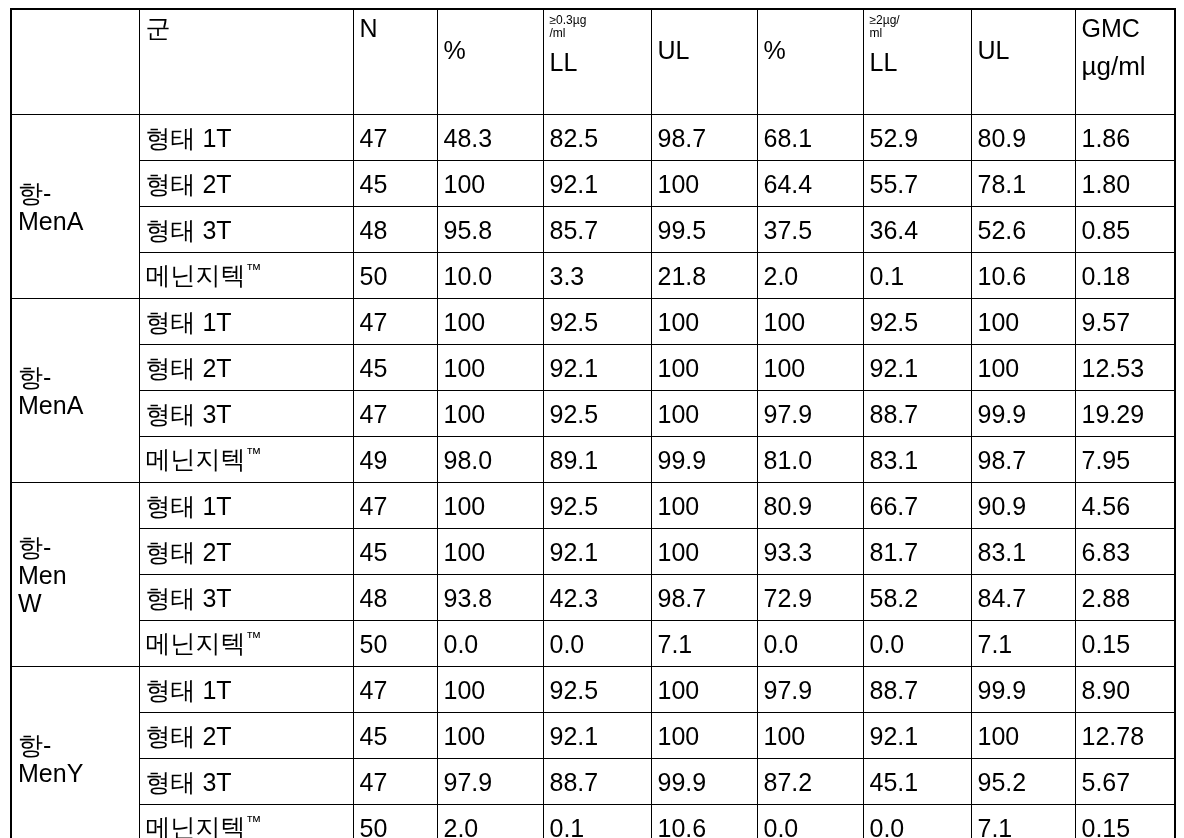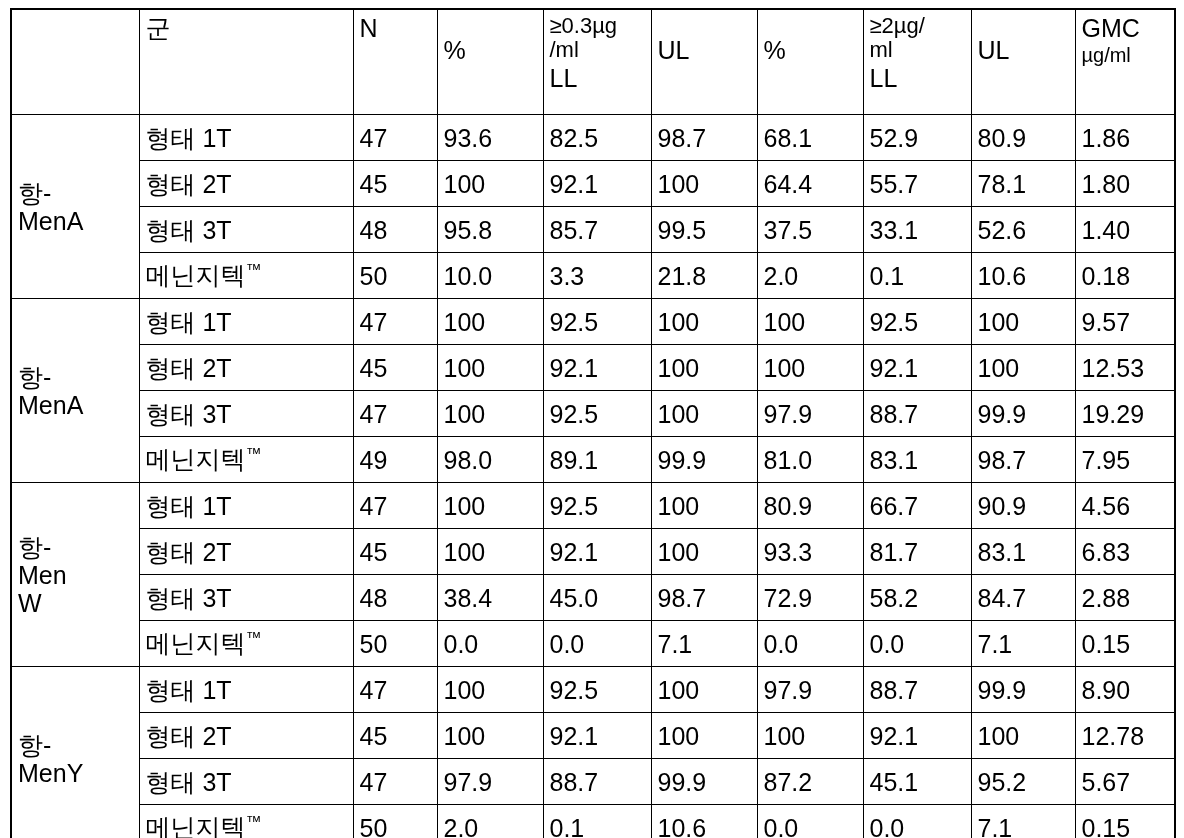--- a/index.html
+++ b/index.html
@@ -53,37 +53,37 @@
     vertical-align: top;
     padding-top: 4px;
     height: 100px;
   }
   .hdr-label {
     display: block;
     font-size: 25px;
   }
   .hdr-small {
     display: block;
-    font-size: 22px;
+    font-size: 12px;
     line-height: 1.08;
   }
   .hdr-bottom {
     display: block;
     font-size: 25px;
     margin-top: 22px;
   }
   .hdr-sub-ll {
     display: block;
     font-size: 25px;
-    margin-top: 2px;
+    margin-top: 8px;
   }
   .hdr-gmc-unit {
     display: block;
-    font-size: 20px;
-    margin-top: 2px;
+    font-size: 26px;
+    margin-top: 10px;
   }
 
   
   td.group-cell {
     vertical-align: top;
     padding-top: 4px;
     font-size: 25px;
     line-height: 1.28;
   }
   td.group-cell .g-line {
@@ -159,21 +159,21 @@
         </td>
       </tr>
 
       <tr class="body-row grp-top">
         <td class="group-cell" rowspan="4">
           <span class="g-line">항-</span>
           <span class="g-line">MenA</span>
         </td>
         <td class="cell-korean">형태 1T</td>
         <td>47</td>
-        <td>93.6</td>
+        <td>48.3</td>
         <td>82.5</td>
         <td>98.7</td>
         <td>68.1</td>
         <td>52.9</td>
         <td>80.9</td>
         <td>1.86</td>
       </tr>
       <tr class="body-row">
         <td class="cell-korean">형태 2T</td>
         <td>45</td>
@@ -185,23 +185,23 @@
         <td>78.1</td>
         <td>1.80</td>
       </tr>
       <tr class="body-row">
         <td class="cell-korean">형태 3T</td>
         <td>48</td>
         <td>95.8</td>
         <td>85.7</td>
         <td>99.5</td>
         <td>37.5</td>
-        <td>33.1</td>
+        <td>36.4</td>
         <td>52.6</td>
-        <td>1.40</td>
+        <td>0.85</td>
       </tr>
       <tr class="body-row">
         <td class="cell-korean"><span>메닌지텍</span><span class="tm">™</span></td>
         <td>50</td>
         <td>10.0</td>
         <td>3.3</td>
         <td>21.8</td>
         <td>2.0</td>
         <td>0.1</td>
         <td>10.6</td>
@@ -280,22 +280,22 @@
         <td>92.1</td>
         <td>100</td>
         <td>93.3</td>
         <td>81.7</td>
         <td>83.1</td>
         <td>6.83</td>
       </tr>
       <tr class="body-row">
         <td class="cell-korean">형태 3T</td>
         <td>48</td>
-        <td>38.4</td>
-        <td>45.0</td>
+        <td>93.8</td>
+        <td>42.3</td>
         <td>98.7</td>
         <td>72.9</td>
         <td>58.2</td>
         <td>84.7</td>
         <td>2.88</td>
       </tr>
       <tr class="body-row">
         <td class="cell-korean"><span>메닌지텍</span><span class="tm">™</span></td>
         <td>50</td>
         <td>0.0</td>

